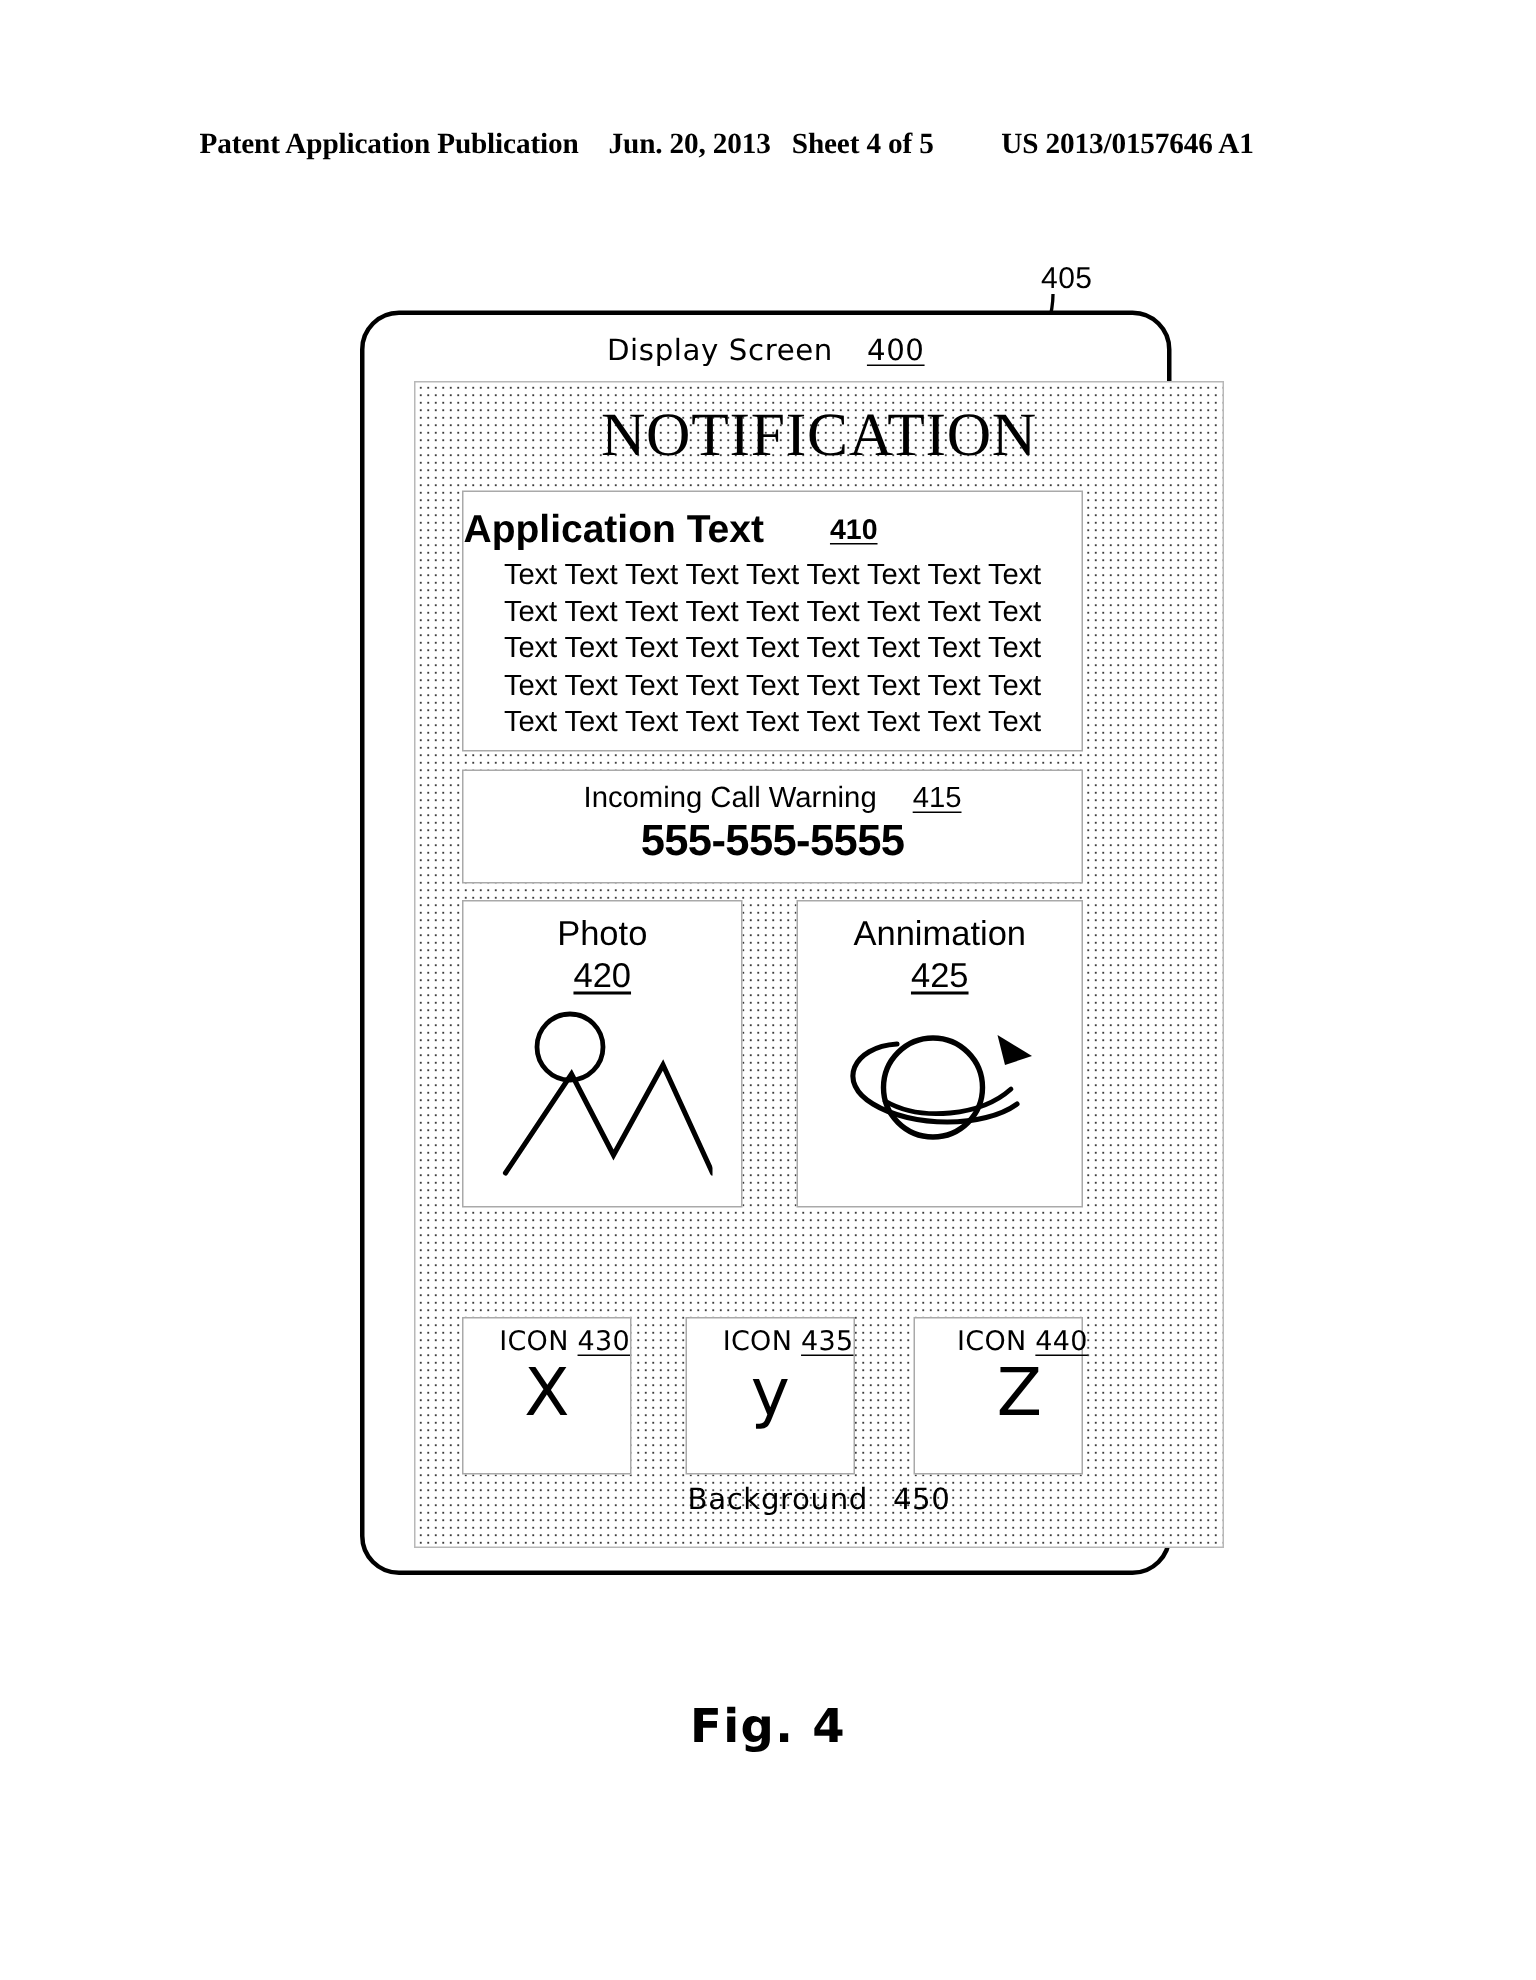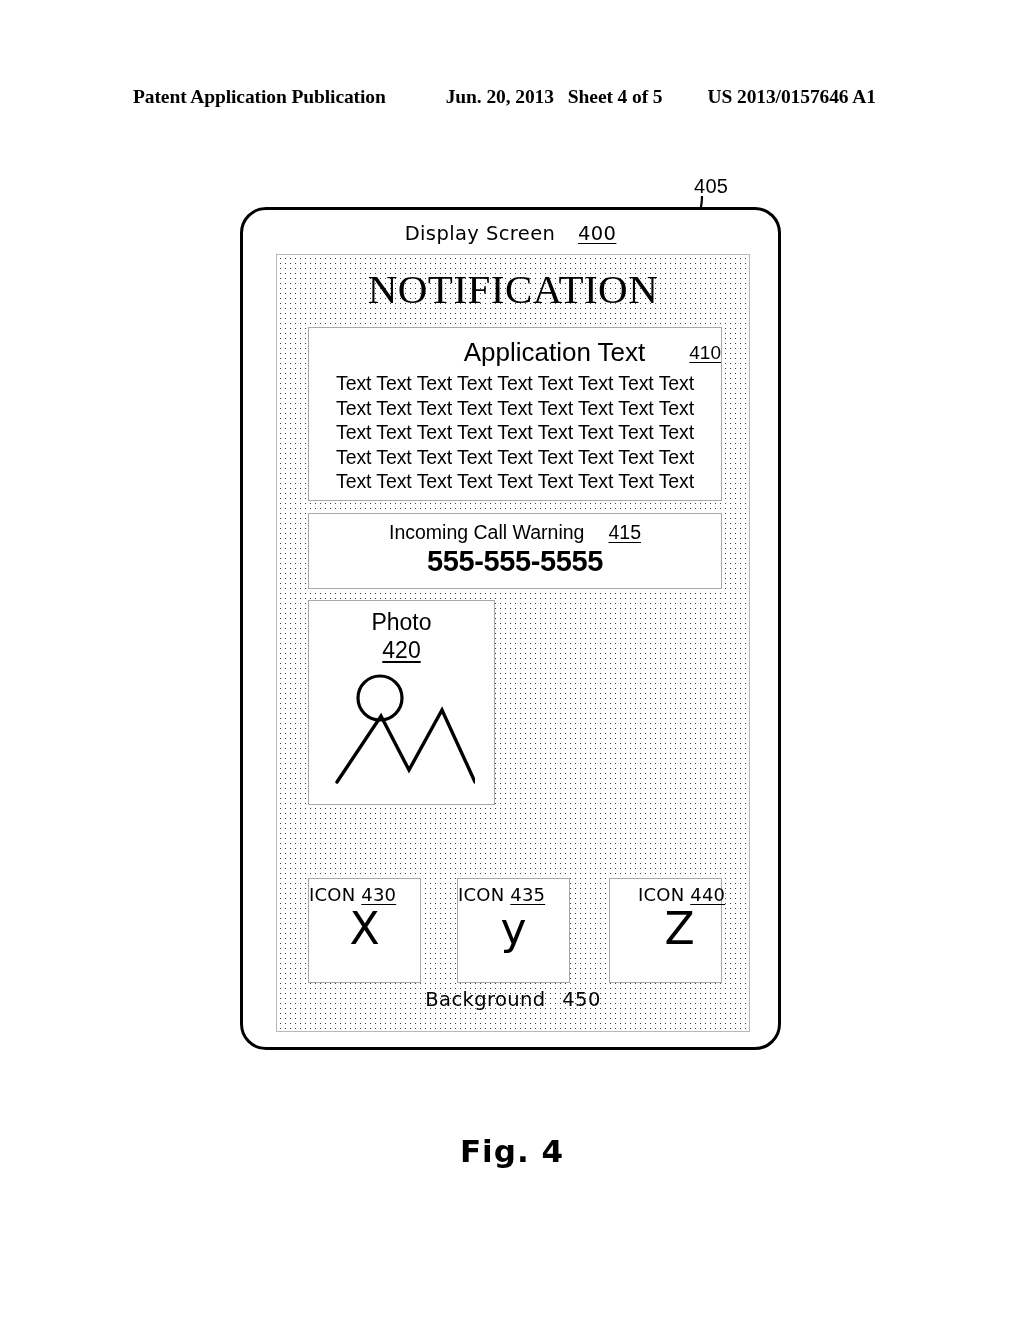--- a/index.html
+++ b/index.html
@@ -24,21 +24,21 @@
     width: 758px;
     display: flex;
     align-items: baseline;
     font-family: "Liberation Serif", serif;
     font-weight: bold;
     font-size: 19.5px;
     letter-spacing: -0.1px;
     white-space: nowrap;
   }
   .pat-header .h-pub   { }
-  .pat-header .h-date  { margin-left: 60px; }
+  .pat-header .h-date  { margin-left: 20px; }
   .pat-header .h-sheet { margin-left: 14px; }
   .pat-header .h-num   { margin-left: 45px; }
 
   
   .ref-405 {
     position: absolute;
     left: 694px;
     top: 175px;
     font-family: "Liberation Sans", sans-serif;
     font-size: 20px;
@@ -81,21 +81,21 @@
     margin-left: 16px;
     text-decoration: underline;
     text-underline-offset: 2.5px;
   }
 
   
   .stipple {
     position: absolute;
     left: 33px;
     top: 44px;
-    width: 474px;
+    width: 540px;
     height: 778px;
     box-sizing: border-box;
     border: 1px solid #b8b8b8;
     background-color: #ffffff;
     background-image:
       radial-gradient(#3b3b3b 0.85px, transparent 0.9px);
     background-size: 5px 5px;
     background-position: 1px 1px;
   }
 
@@ -123,23 +123,24 @@
 
   
   .panel-apptext {
     left: 31px;
     top: 72px;
     width: 414px;
     height: 174px;
   }
   .apptext-head {
     margin-top: 9px;
-    text-align: right;
+    text-align: left;
     font-size: 26px;
     white-space: nowrap;
+    font-weight: bold;
   }
   .apptext-head .num {
     margin-left: 44px;
     font-size: 19px;
     text-decoration: underline;
     text-underline-offset: 2.5px;
     vertical-align: 2px;
   }
   .apptext-body {
     margin-top: 3px;
@@ -215,21 +216,21 @@
     top: 623px;
     width: 113px;
     height: 105px;
   }
   .panel-icon.i1 { left: 31px; }
   .panel-icon.i2 { left: 180px; }
   .panel-icon.i3 { left: 332px; padding-left: 28px; }
 
   .icon-label {
     margin-top: 5px;
-    text-align: left;
+    text-align: right;
     font-family: "DejaVu Sans", sans-serif;
     font-size: 18px;
     letter-spacing: 0.2px;
     white-space: nowrap;
   }
   .icon-label .num {
     text-decoration: underline;
     text-underline-offset: 2.5px;
   }
   .icon-glyph {
@@ -318,20 +319,34 @@
 
     <div class="panel panel-photo">
       <div class="media-title">Photo</div>
       <div class="media-num">420</div>
       <svg class="media-art" width="146" height="116" viewBox="0 0 146 116">
         <circle cx="51" cy="28" r="22" fill="none" stroke="#000000" stroke-width="3.2"></circle>
         <path d="M 8 112 L 52 46 L 80 100 L 113 40 L 146 112" fill="none" stroke="#000000" stroke-width="3.4" stroke-linejoin="miter" stroke-linecap="round"></path>
       </svg>
     </div>
 
+    <div class="panel panel-anim">
+      <div class="media-title">Annimation</div>
+      <div class="media-num">425</div>
+      <svg class="media-art" width="150" height="106" viewBox="0 0 150 106">
+
+        <path d="M 46 26 C 16 28, 6 52, 30 66 C 56 82, 104 82, 126 66" fill="none" stroke="#000000" stroke-width="3.4" stroke-linecap="round"></path>
+
+        <circle cx="70" cy="55" r="33" fill="none" stroke="#000000" stroke-width="3.6"></circle>
+
+        <path d="M 38 64 C 62 78, 102 74, 122 56" fill="none" stroke="#000000" stroke-width="3.2" stroke-linecap="round"></path>
+
+        <path d="M 113 20 L 136 34 L 118 40 Z" fill="#000000"></path>
+      </svg>
+    </div>
 
     <div class="panel panel-icon i1">
       <div class="icon-label">
         <span>ICON</span>
         <span class="num">430</span>
       </div>
       <div class="icon-glyph">X</div>
     </div>
 
     <div class="panel panel-icon i2">

